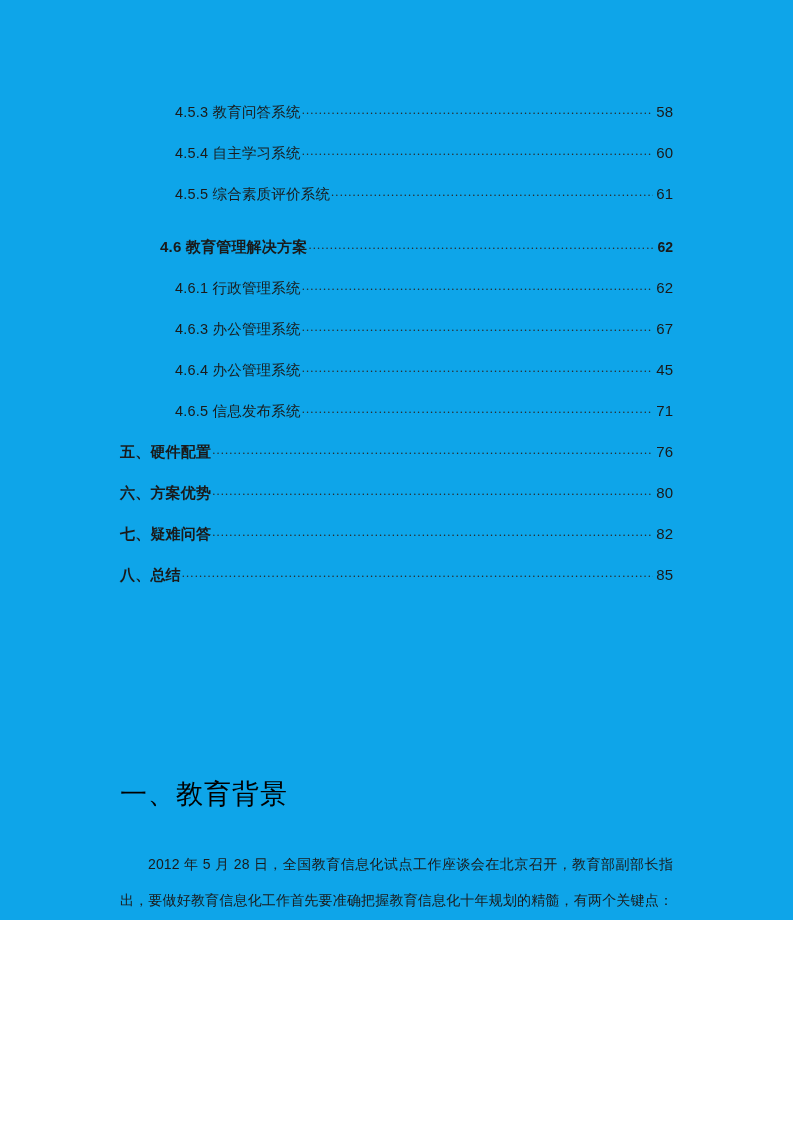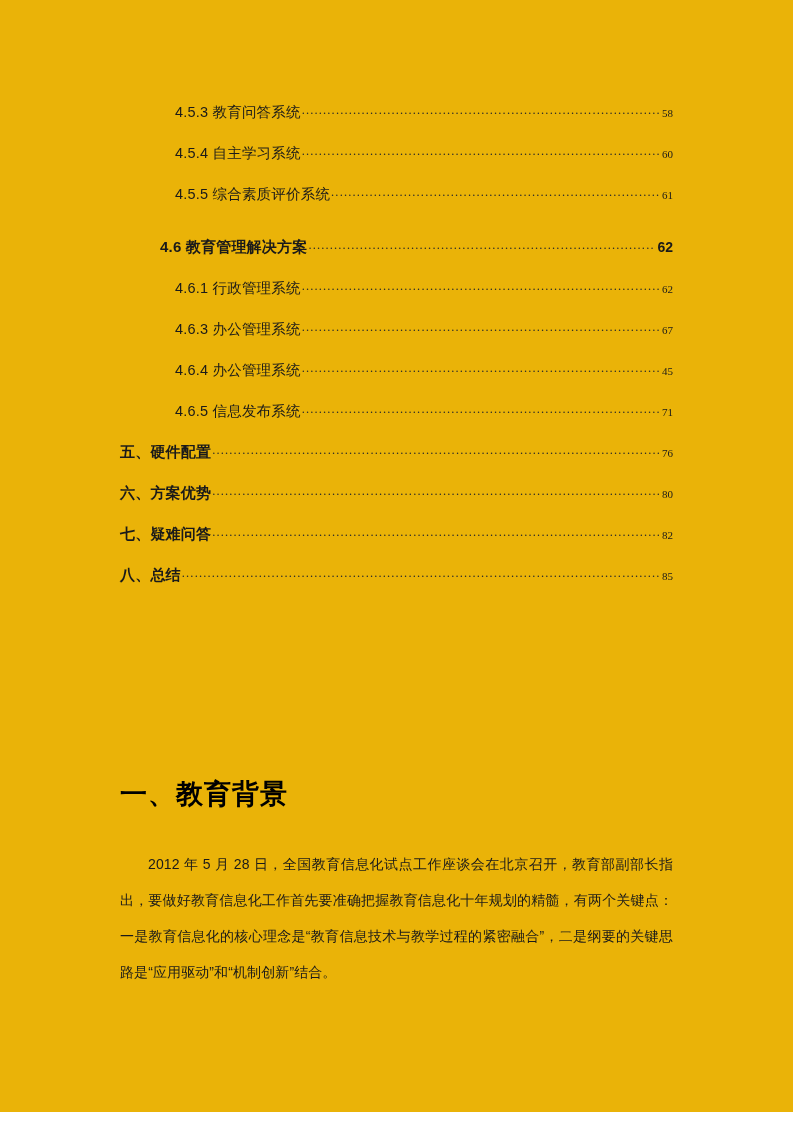--- a/index.html
+++ b/index.html
@@ -5,22 +5,22 @@
 <style>
   html, body {
     margin: 0;
     padding: 0;
     background: #ffffff;
   }
 
   .page {
     position: relative;
     width: 793px;
-    height: 1112px;
-    background: #eab308;
+    height: 920px;
+    background: #0ea5e9;
     overflow: hidden;
     font-family: "Liberation Sans", "DejaVu Sans", sans-serif;
     color: #000000;
     -webkit-font-smoothing: antialiased;
   }
 
   
   .toc {
     position: absolute;
     left: 120px;
@@ -62,22 +62,22 @@
     font-family: "Liberation Serif", "DejaVu Serif", serif;
     font-size: 12.5px;
     letter-spacing: 1.15px;
     color: #2b2b2b;
     line-height: 1;
   }
 
   .toc-entry .toc-page {
     flex: 0 0 auto;
     text-align: right;
-    font-family: Liberation Serif, serif;
-    font-size: 11px;
+    font-family: Liberation Sans, sans-serif;
+    font-size: 15px;
     color: #1a1a1a;
     padding-left: 2px;
   }
 
   
   .toc-entry.level-3 { padding-left: 55px; }
   .toc-entry.level-2 { padding-left: 40px; margin-top: 12px; }
   .toc-entry.level-1 { padding-left: 0; }
 
   
@@ -90,21 +90,21 @@
     font-weight: bold;
     font-size: 14px;
   }
 
   
   .section-heading {
     position: absolute;
     left: 120px;
     top: 778px;
     font-size: 27px;
-    font-weight: bold;
+    font-weight: normal;
     letter-spacing: 1px;
     color: #000000;
     line-height: 1.2;
   }
 
   
   .body-paragraph {
     position: absolute;
     left: 120px;
     top: 846px;

